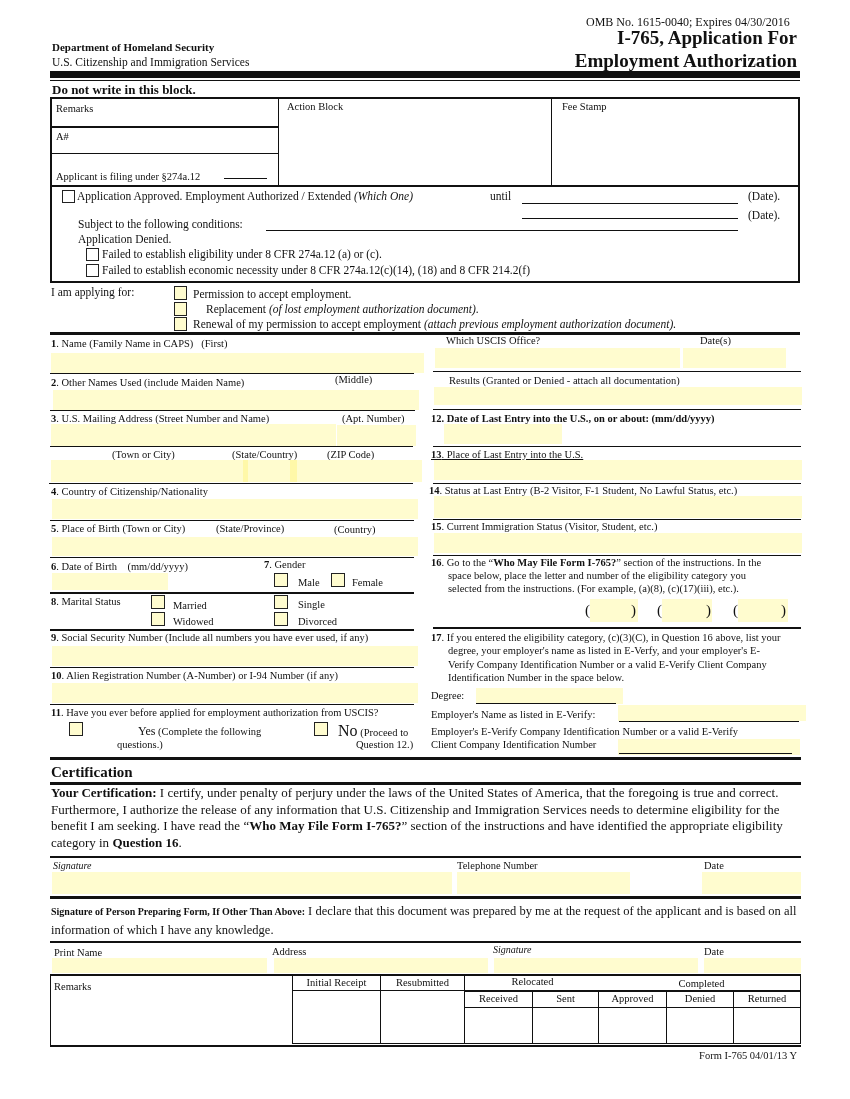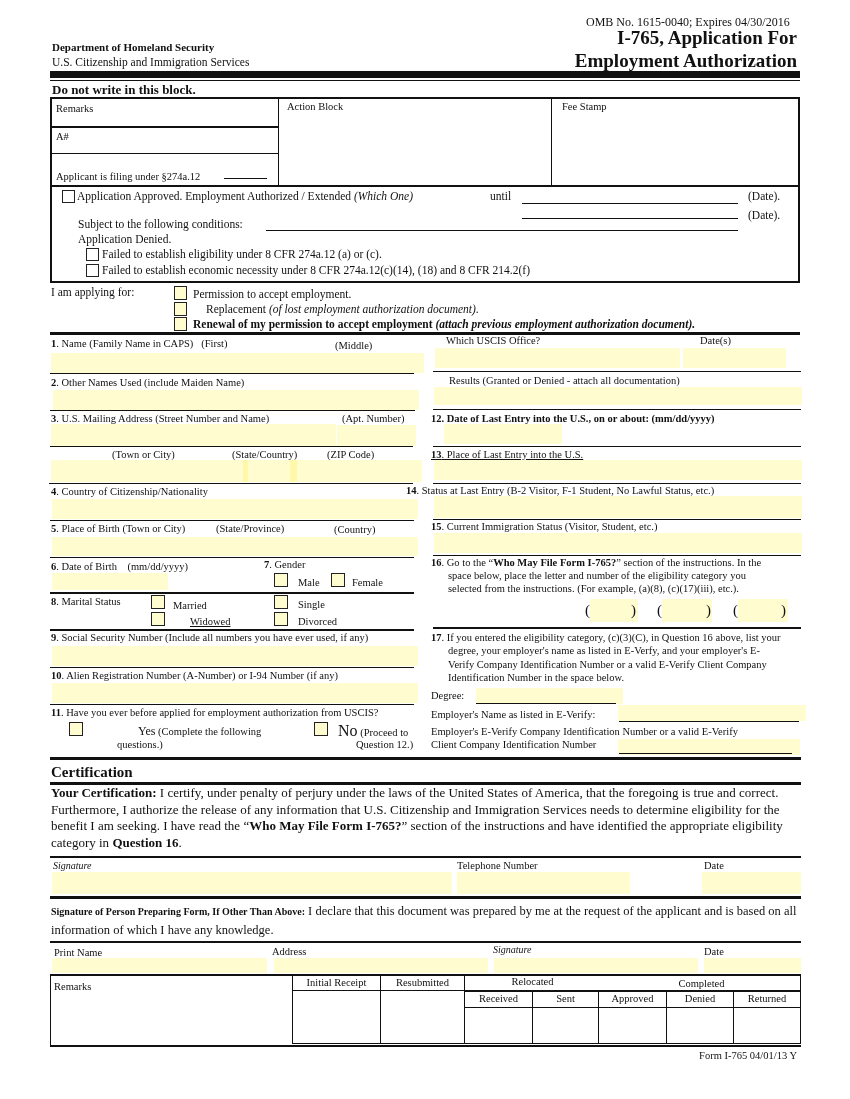--- a/index.html
+++ b/index.html
@@ -59,25 +59,25 @@
 <div class="t t11" style="left:102px;top:248px;">Failed to establish eligibility under 8 CFR 274a.12 (a) or (c).</div>
 <div class="cbw" style="left:86px;top:264px;"></div>
 <div class="t t11" style="left:102px;top:264px;">Failed to establish economic necessity under 8 CFR 274a.12(c)(14), (18) and 8 CFR 214.2(f)</div>
 
 <div class="t t11" style="left:51px;top:286px;">I am applying for:</div>
 <div class="cb" style="left:174px;top:286px;width:13px;height:14px;"></div>
 <div class="t t11" style="left:193px;top:288px;">Permission to accept employment.</div>
 <div class="cb" style="left:174px;top:302px;width:13px;height:14px;"></div>
 <div class="t t11" style="left:193px;top:303px;margin-left:13px;"><span>Replacement</span> <span class="i">(of lost employment authorization document).</span></div>
 <div class="cb" style="left:174px;top:317px;width:13px;height:14px;"></div>
-<div class="t t11" style="left:193px;top:318px;font-weight:bold;"><span>Renewal of my permission to accept employment</span> <span class="i">(attach previous employment authorization document).</span></div>
+<div class="t t11" style="left:193px;top:318px;"><span>Renewal of my permission to accept employment</span> <span class="i">(attach previous employment authorization document).</span></div>
 <div class="hr" style="left:50px;top:332px;width:750px;height:3px;"></div>
 
 <div class="t" style="left:51px;top:338px;"><b>1</b><span>. Name (Family Name in CAPS)</span>&nbsp;&nbsp;&nbsp;<span>(First)</span></div>
-<div class="t" style="left:335px;top:320px;margin-top:20px;">(Middle)</div>
+<div class="t" style="left:335px;top:354px;margin-top:20px;">(Middle)</div>
 <div class="field" style="left:51px;top:353px;width:373px;height:20px;"></div>
 <div class="hr" style="left:50px;top:373px;width:364px;height:1px;"></div>
 
 <div class="t" style="left:51px;top:377px;"><b>2</b><span>. Other Names Used (include Maiden Name)</span></div>
 <div class="field" style="left:53px;top:390px;width:366px;height:20px;"></div>
 <div class="hr" style="left:50px;top:410px;width:365px;height:1px;"></div>
 
 <div class="t" style="left:51px;top:413px;"><b>3</b><span>. U.S. Mailing Address (Street Number and Name)</span></div>
 <div class="t" style="left:342px;top:413px;">(Apt. Number)</div>
 <div class="field" style="left:51px;top:424px;width:285px;height:22px;"></div>
@@ -111,21 +111,21 @@
 <div class="cb" style="left:331px;top:573px;width:14px;height:14px;"></div>
 <div class="t" style="left:352px;top:577px;">Female</div>
 <div class="hr" style="left:50px;top:592px;width:364px;height:2px;"></div>
 
 <div class="t" style="left:51px;top:596px;"><b>8</b><span>. Marital Status</span></div>
 <div class="cb" style="left:151px;top:595px;width:14px;height:14px;"></div>
 <div class="t" style="left:173px;top:600px;">Married</div>
 <div class="cb" style="left:274px;top:595px;width:14px;height:14px;"></div>
 <div class="t" style="left:298px;top:599px;">Single</div>
 <div class="cb" style="left:151px;top:612px;width:14px;height:14px;"></div>
-<div class="t" style="left:190px;top:616px;text-decoration:underline;">Widowed</div>
+<div class="t" style="left:173px;top:616px;">Widowed</div>
 <div class="cb" style="left:274px;top:612px;width:14px;height:14px;"></div>
 <div class="t" style="left:298px;top:616px;">Divorced</div>
 <div class="hr" style="left:50px;top:629px;width:364px;height:2px;"></div>
 
 <div class="t" style="left:51px;top:632px;"><b>9</b><span>. Social Security Number (Include all numbers you have ever used, if any)</span></div>
 <div class="field" style="left:52px;top:646px;width:366px;height:20px;"></div>
 <div class="hr" style="left:50px;top:667px;width:364px;height:1px;"></div>
 
 <div class="t" style="left:51px;top:670px;"><b>10</b><span>. Alien Registration Number (A-Number) or I-94 Number (if any)</span></div>
 <div class="field" style="left:52px;top:683px;width:366px;height:20px;"></div>
@@ -149,21 +149,21 @@
 <div class="hr" style="left:433px;top:409px;width:368px;height:1px;"></div>
 
 <div class="t" style="left:431px;top:413px;font-weight:bold;"><b>12</b><span>. Date of Last Entry into the U.S., on or about: (mm/dd/yyyy)</span></div>
 <div class="field" style="left:444px;top:424px;width:118px;height:20px;"></div>
 <div class="hr" style="left:433px;top:446px;width:368px;height:1px;"></div>
 
 <div class="t" style="left:431px;top:449px;text-decoration:underline;"><b>13</b><span>. Place of Last Entry into the U.S.</span></div>
 <div class="field" style="left:434px;top:460px;width:368px;height:20px;"></div>
 <div class="hr" style="left:433px;top:483px;width:368px;height:1px;"></div>
 
-<div class="t" style="left:406px;top:485px;"><b>14</b><span>. Status at Last Entry (B-2 Visitor, F-1 Student, No Lawful Status, etc.)</span></div>
+<div class="t" style="left:429px;top:485px;"><b>14</b><span>. Status at Last Entry (B-2 Visitor, F-1 Student, No Lawful Status, etc.)</span></div>
 <div class="field" style="left:434px;top:496px;width:368px;height:22px;"></div>
 <div class="hr" style="left:433px;top:519px;width:368px;height:1px;"></div>
 
 <div class="t" style="left:431px;top:521px;"><b>15</b><span>. Current Immigration Status (Visitor, Student, etc.)</span></div>
 <div class="field" style="left:434px;top:533px;width:368px;height:20px;"></div>
 <div class="hr" style="left:433px;top:555px;width:368px;height:1px;"></div>
 
 <div class="t" style="left:431px;top:557px;"><b>16</b><span>. Go to the “</span><b>Who May File Form I-765?</b><span>” section of the instructions. In the</span></div>
 <div class="t" style="left:448px;top:570px;">space below, place the letter and number of the eligibility category you</div>
 <div class="t" style="left:448px;top:583px;">selected from the instructions. (For example, (a)(8), (c)(17)(iii), etc.).</div>

